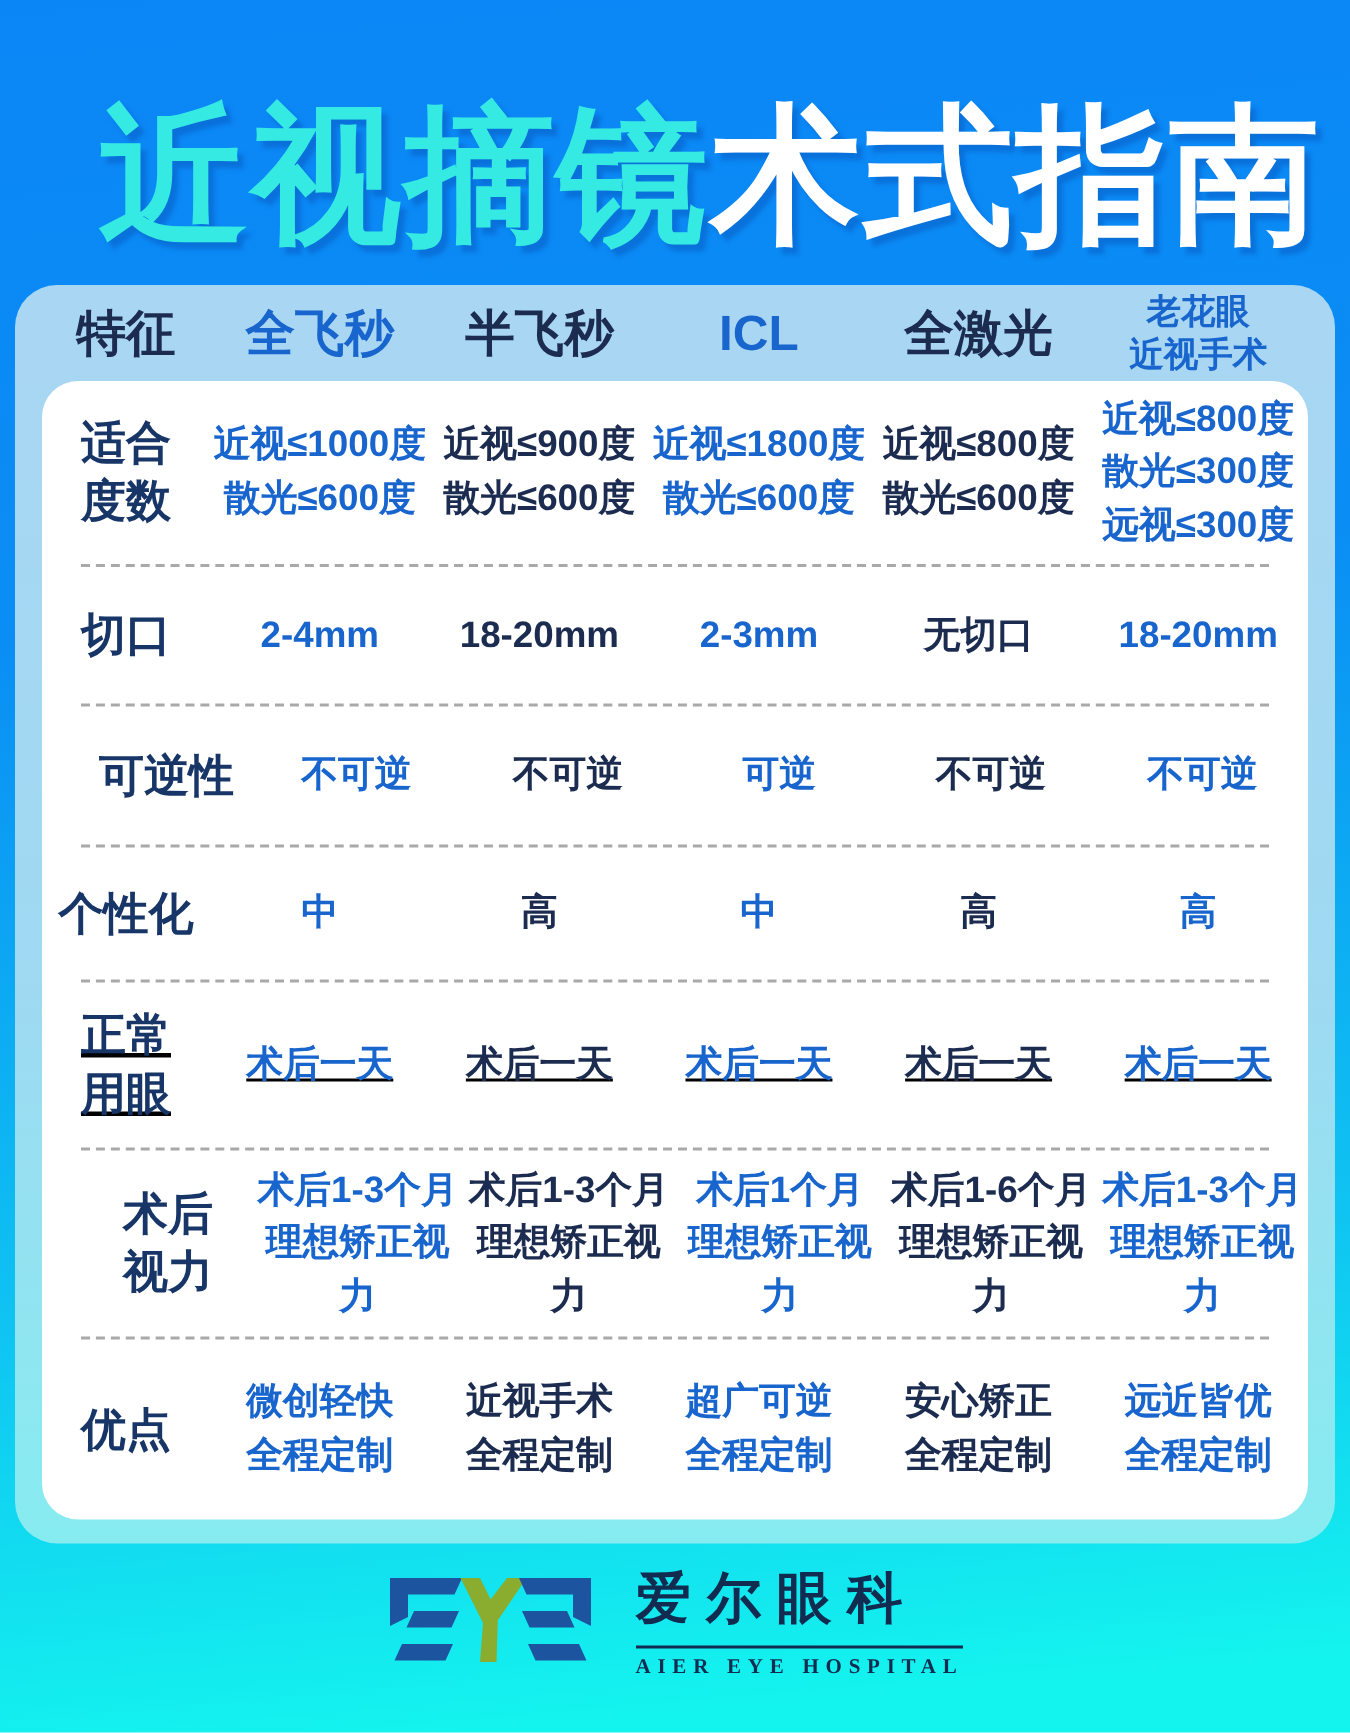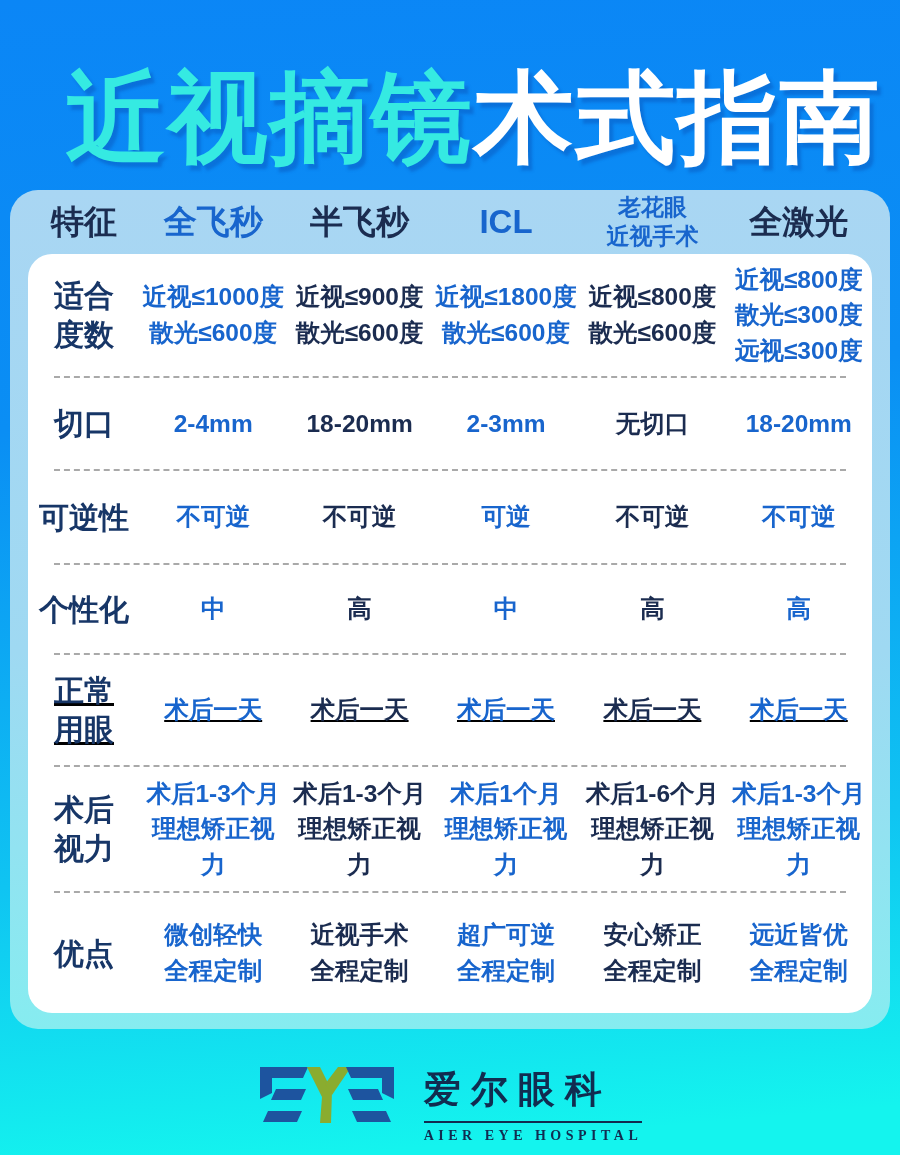--- a/index.html
+++ b/index.html
@@ -69,37 +69,38 @@
     line-height: 1.45;
     white-space: pre-line;
   }
   .c-blue { color: #1865cd; }
   .c-dark { color: #1b2c50; }
   .th.c-blue { color: #1865cd; }
   .th.c-dark { color: #1b2c50; }
 
   .r1 { min-height: 122px; }
   .r2 { min-height: 91px; }
-  .r3 { min-height: 92px; }
+  .r3 { min-height: 92px; margin-left: 27px; }
   .r4 { min-height: 88px; }
   .r5 { min-height: 110px; text-decoration: underline; }
-  .r6 { min-height: 124px; }
+  .r6 { min-height: 124px; padding-left: 28px; }
   .r7 { min-height: 120px; }
 
   .sep {
     border-top: 2px dashed #a9a9a9;
     margin: 0 26px;
     height: 0;
   }
 
   
   .footer {
-    margin-top: 36px;
+    margin-top: 12px;
     display: flex;
     justify-content: center;
+    align-items: center;
     gap: 28px;
   }
   .logo-mark { display: block; }
   .brand { text-align: left; }
   .brand-cn {
     font-size: 37px;
     font-weight: 800;
     color: #112c50;
     letter-spacing: 10px;
     padding-bottom: 6px;
@@ -123,23 +124,23 @@
   <span class="accent">近视摘镜</span><span class="plain">术式指南</span>
 </div>
 
 <div class="panel">
 
   <div class="grid thead">
     <div class="th c-dark">特征</div>
     <div class="th c-blue">全飞秒</div>
     <div class="th c-dark">半飞秒</div>
     <div class="th c-blue">ICL</div>
+    <div class="th c-dark">全激光</div>
     <div class="th c-blue small">老花眼
 近视手术</div>
-    <div class="th c-dark">全激光</div>
   </div>
 
   <div class="card">
 
     <div class="grid row r1">
       <div class="row-label">适合
 度数</div>
       <div class="cell c-blue">近视≤1000度
 散光≤600度</div>
       <div class="cell c-dark">近视≤900度

